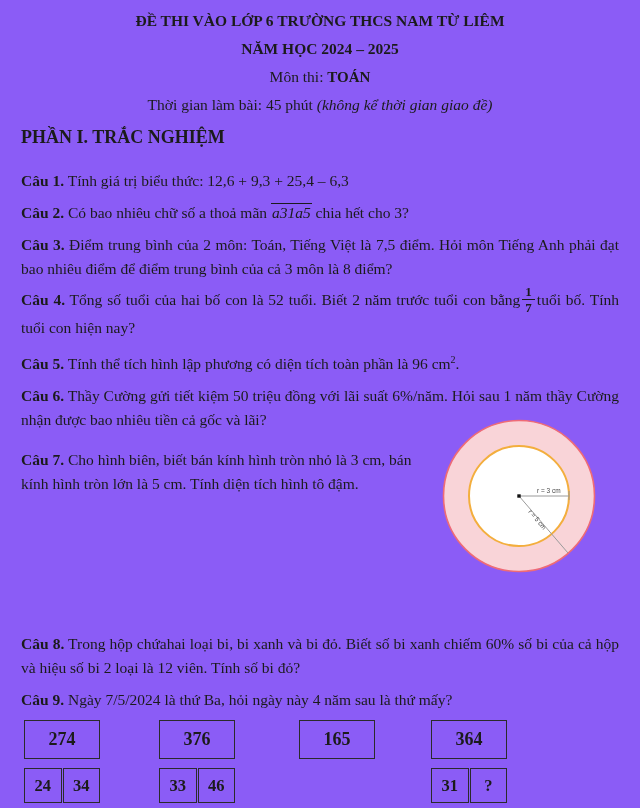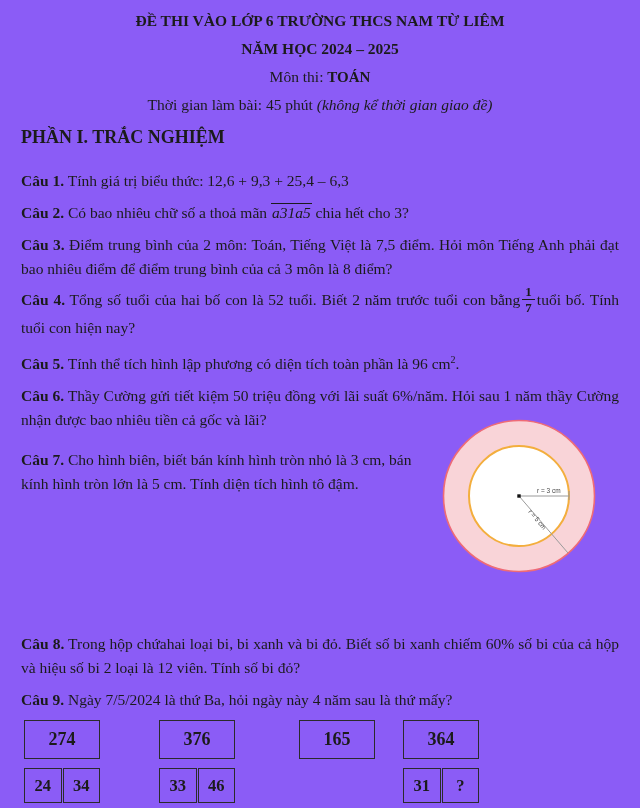--- a/index.html
+++ b/index.html
@@ -127,21 +127,21 @@
       <div class="nt-bottom">
         <div class="nt-cell">33</div>
         <div class="nt-cell">46</div>
       </div>
     </div>
 
     <div class="ntable" style="left:299px">
       <div class="nt-top">165</div>
     </div>
 
-    <div class="ntable" style="left:403px">
+    <div class="ntable" style="left:431px">
       <div class="nt-top">364</div>
       <div class="nt-bottom">
         <div class="nt-cell">31</div>
         <div class="nt-cell">?</div>
       </div>
     </div>
 
   </div>
 
 </div>

